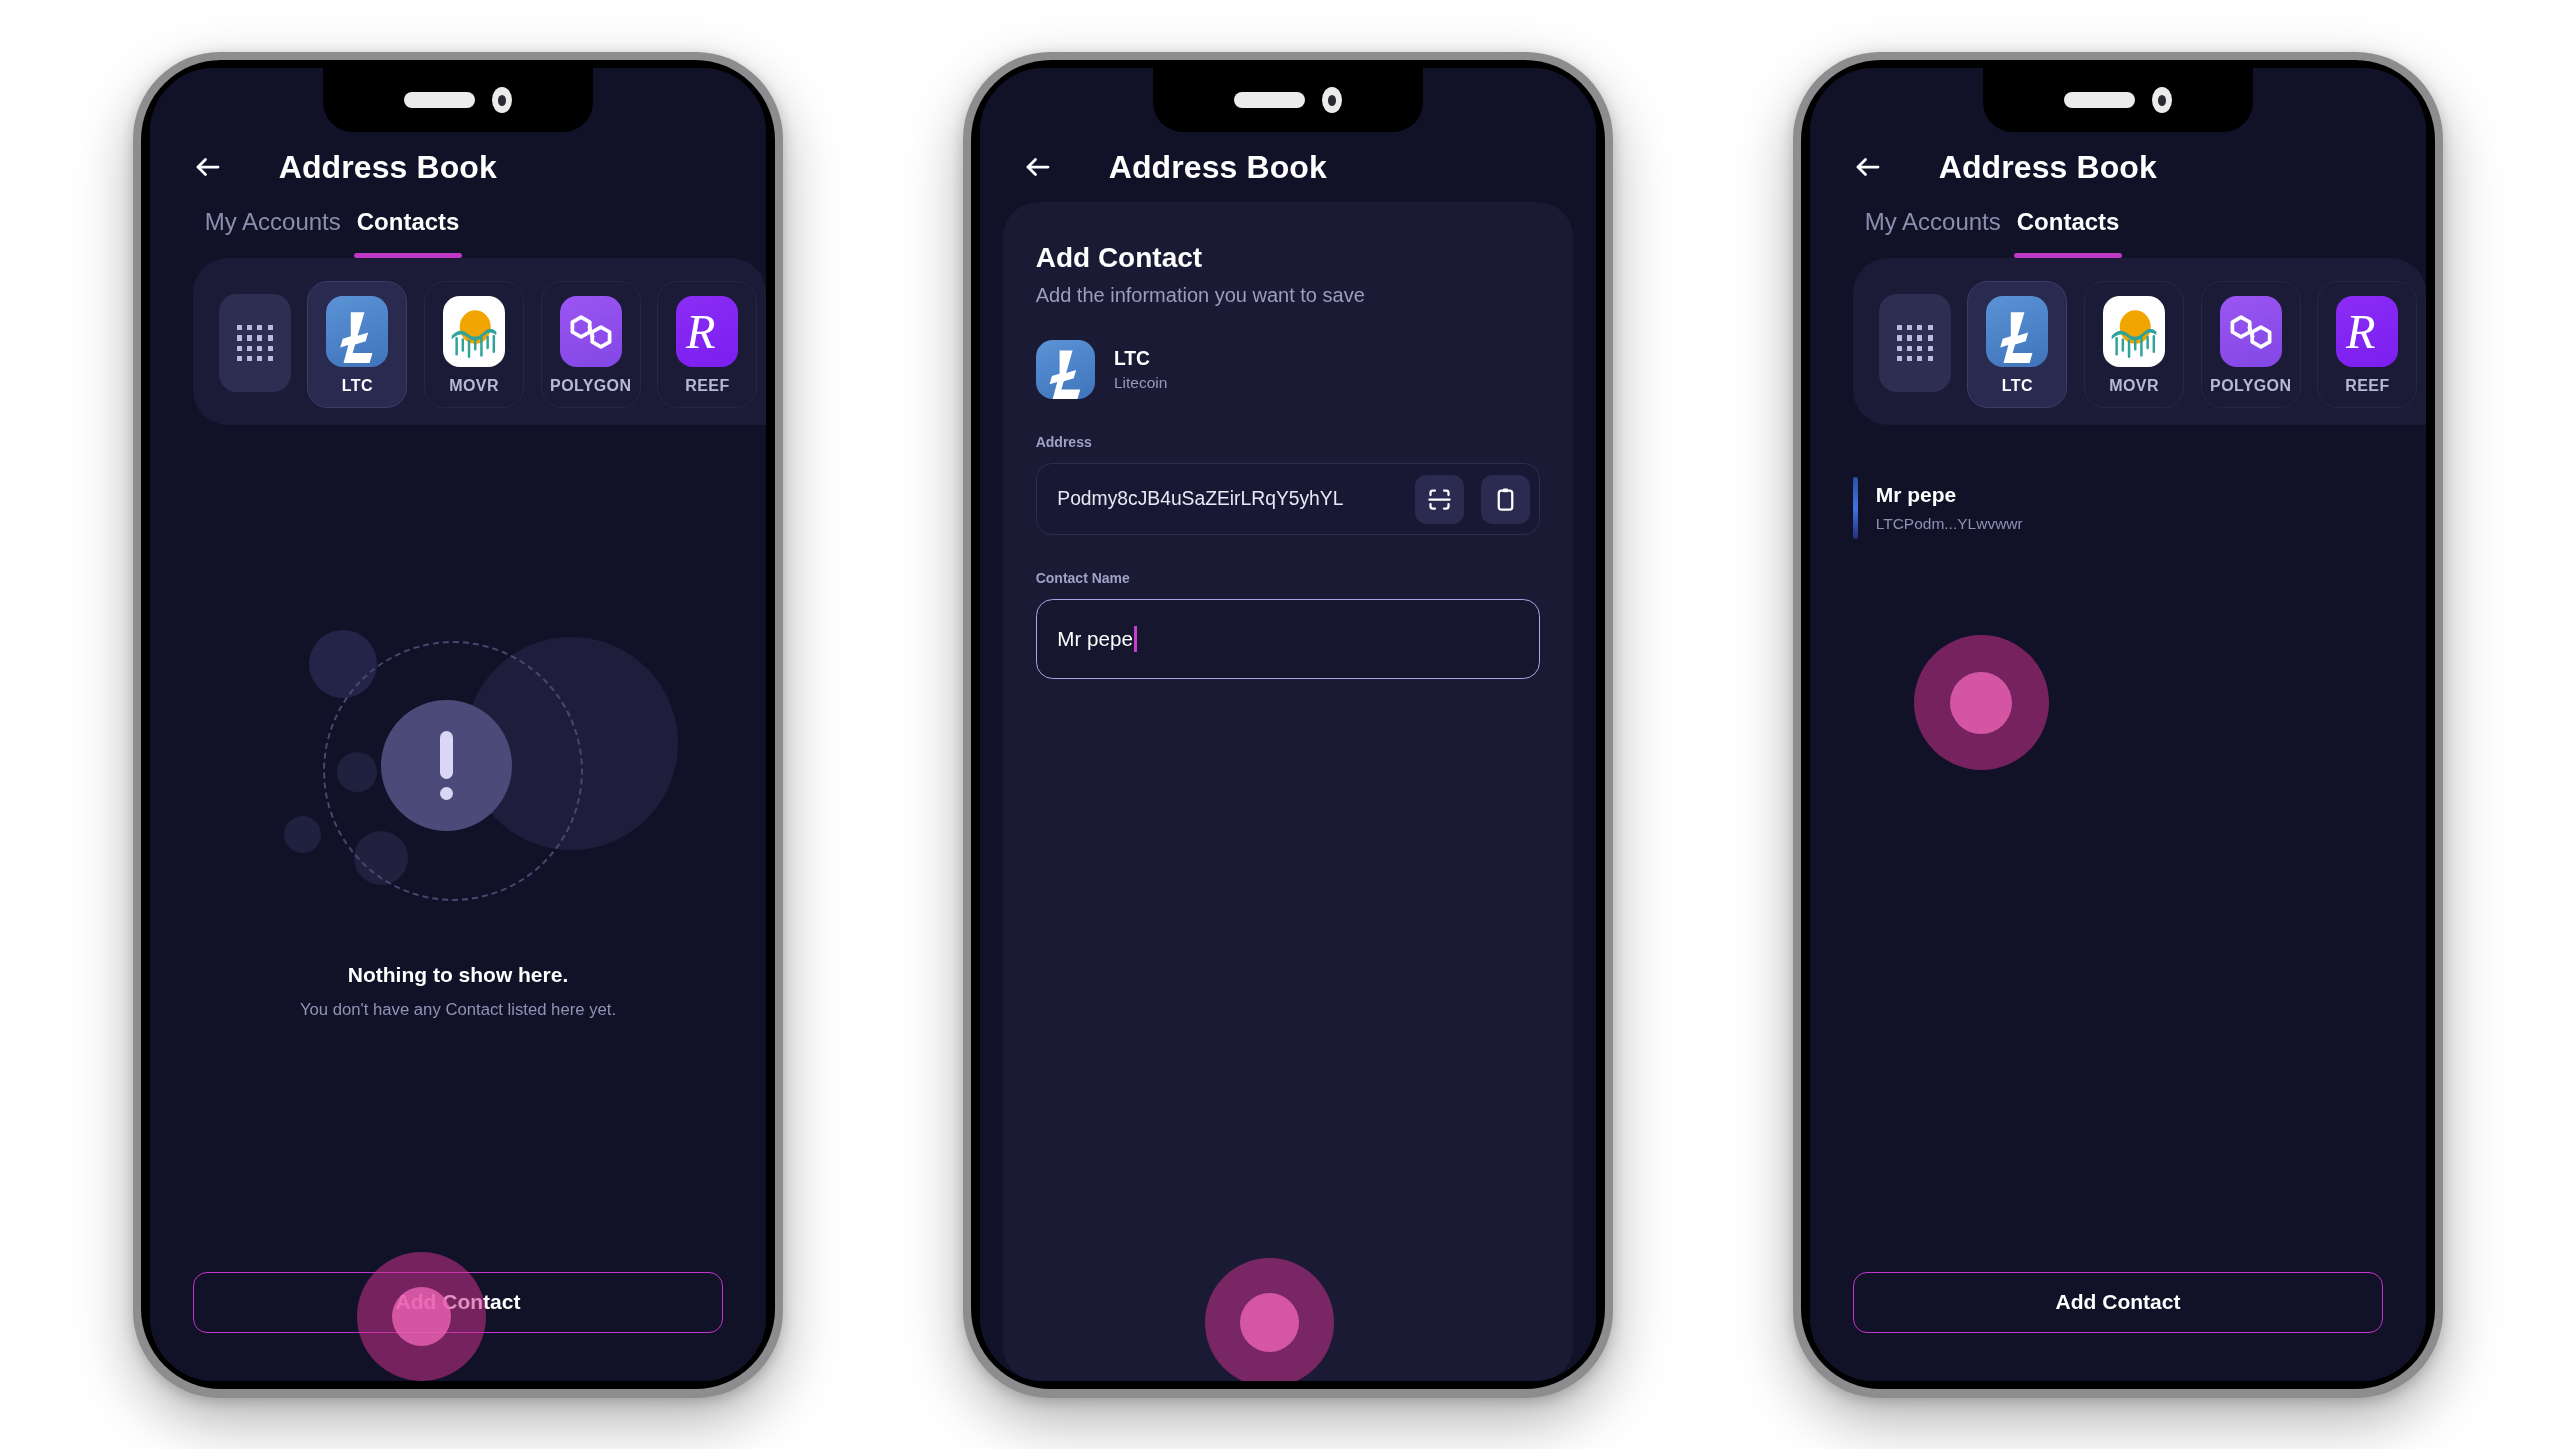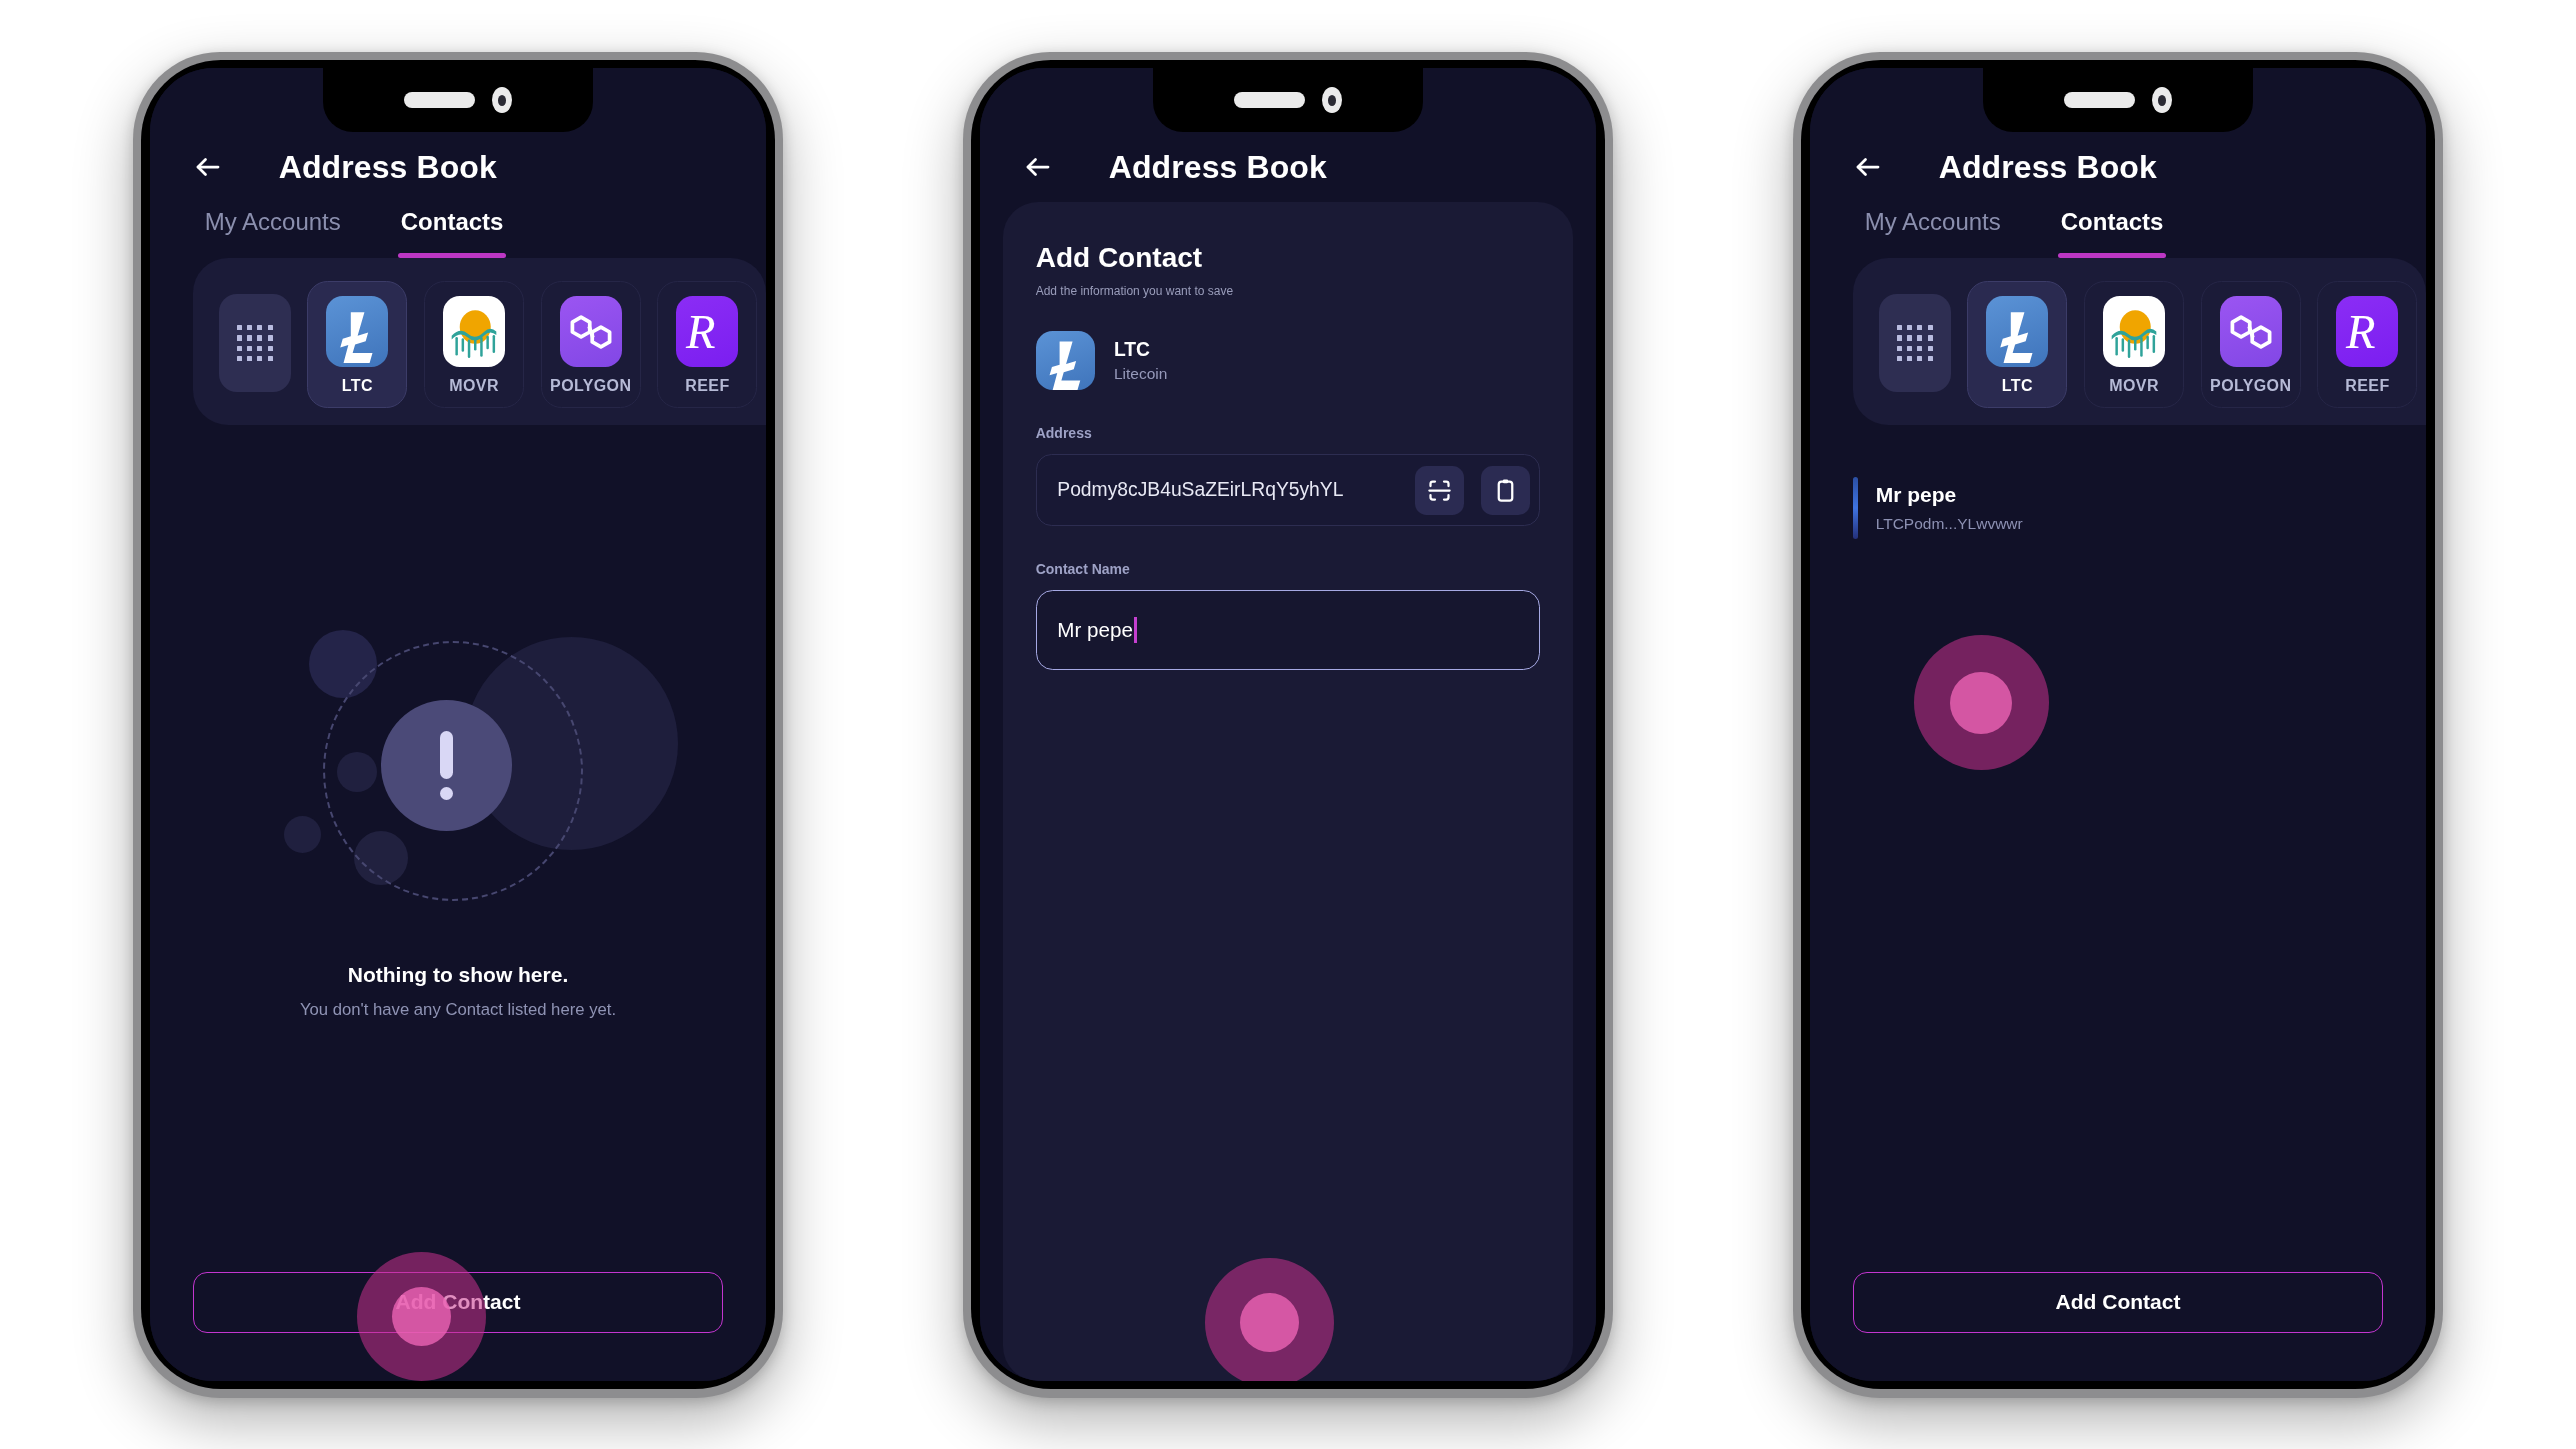--- a/index.html
+++ b/index.html
@@ -44,21 +44,21 @@
 
   
   .app{ position:absolute; inset:0; background:#111128; display:flex; flex-direction:column; }
 
   .appbar{ display:flex; align-items:center; gap:48px; padding:76px 0 0 35px; height:122px; }
   .back-btn{ width:46px; height:46px; display:flex; align-items:center; justify-content:center;
              cursor:pointer; }
   .back-btn svg{ width:30px; height:30px; }
   .appbar-title{ color:#ffffff; font-size:32px; font-weight:bold; letter-spacing:0.1px; }
 
-  .tabs{ display:flex; gap:60px; padding:18px 0 0 55px; }
+  .tabs{ display:flex; gap:16px; padding:18px 0 0 55px; }
   .tab{ position:relative; padding-bottom:22px; font-size:24px; cursor:pointer; }
   .tab.inactive{ color:#8b8fae; }
   .tab.active{ color:#ffffff; font-weight:bold; }
   .tab.active::after{
     content:""; position:absolute; left:-2.6px; right:-2.6px; bottom:0;
     height:5.2px; border-radius:3.2px; background:#bd37c5;
   }
 
   
   .chain-panel{
@@ -130,21 +130,21 @@
   .btn-filled{ background:#b939c4; border:none; height:64px; }
   .btn-filled .btn-txt{ color:#f2d7f5; }
 
   
   .form-card{
     margin:11.6px 23px 0; flex:1;
     background:#1a1a35; border-radius:35px;
     padding:40px 33px 0; display:flex; flex-direction:column;
   }
   .form-title{ color:#ffffff; font-size:28px; font-weight:bold; }
-  .form-sub{ color:#9a9dbb; font-size:12px; margin-top:10.3px; }
+  .form-sub{ color:#9a9dbb; font-size:20px; margin-top:10.3px; }
   .coin-row{ display:flex; align-items:center; gap:19.3px; margin-top:33px; }
   .coin-logo{ width:59px; height:59px; border-radius:16.7px;
               display:flex; align-items:center; justify-content:center; }
   .coin-sym{ color:#ffffff; font-size:19.3px; font-weight:bold; }
   .coin-name{ color:#9699ba; font-size:15.5px; margin-top:3.9px; }
   .field-label{ color:#9ea2c6; font-size:14px; font-weight:bold; margin:35px 0 13px; }
   .addr-box{
     height:72px; border-radius:15.5px; border:1.3px solid #2d2d51;
     background:#181834; display:flex; align-items:center;
     padding:0 9px 0 20.6px; gap:17px;

